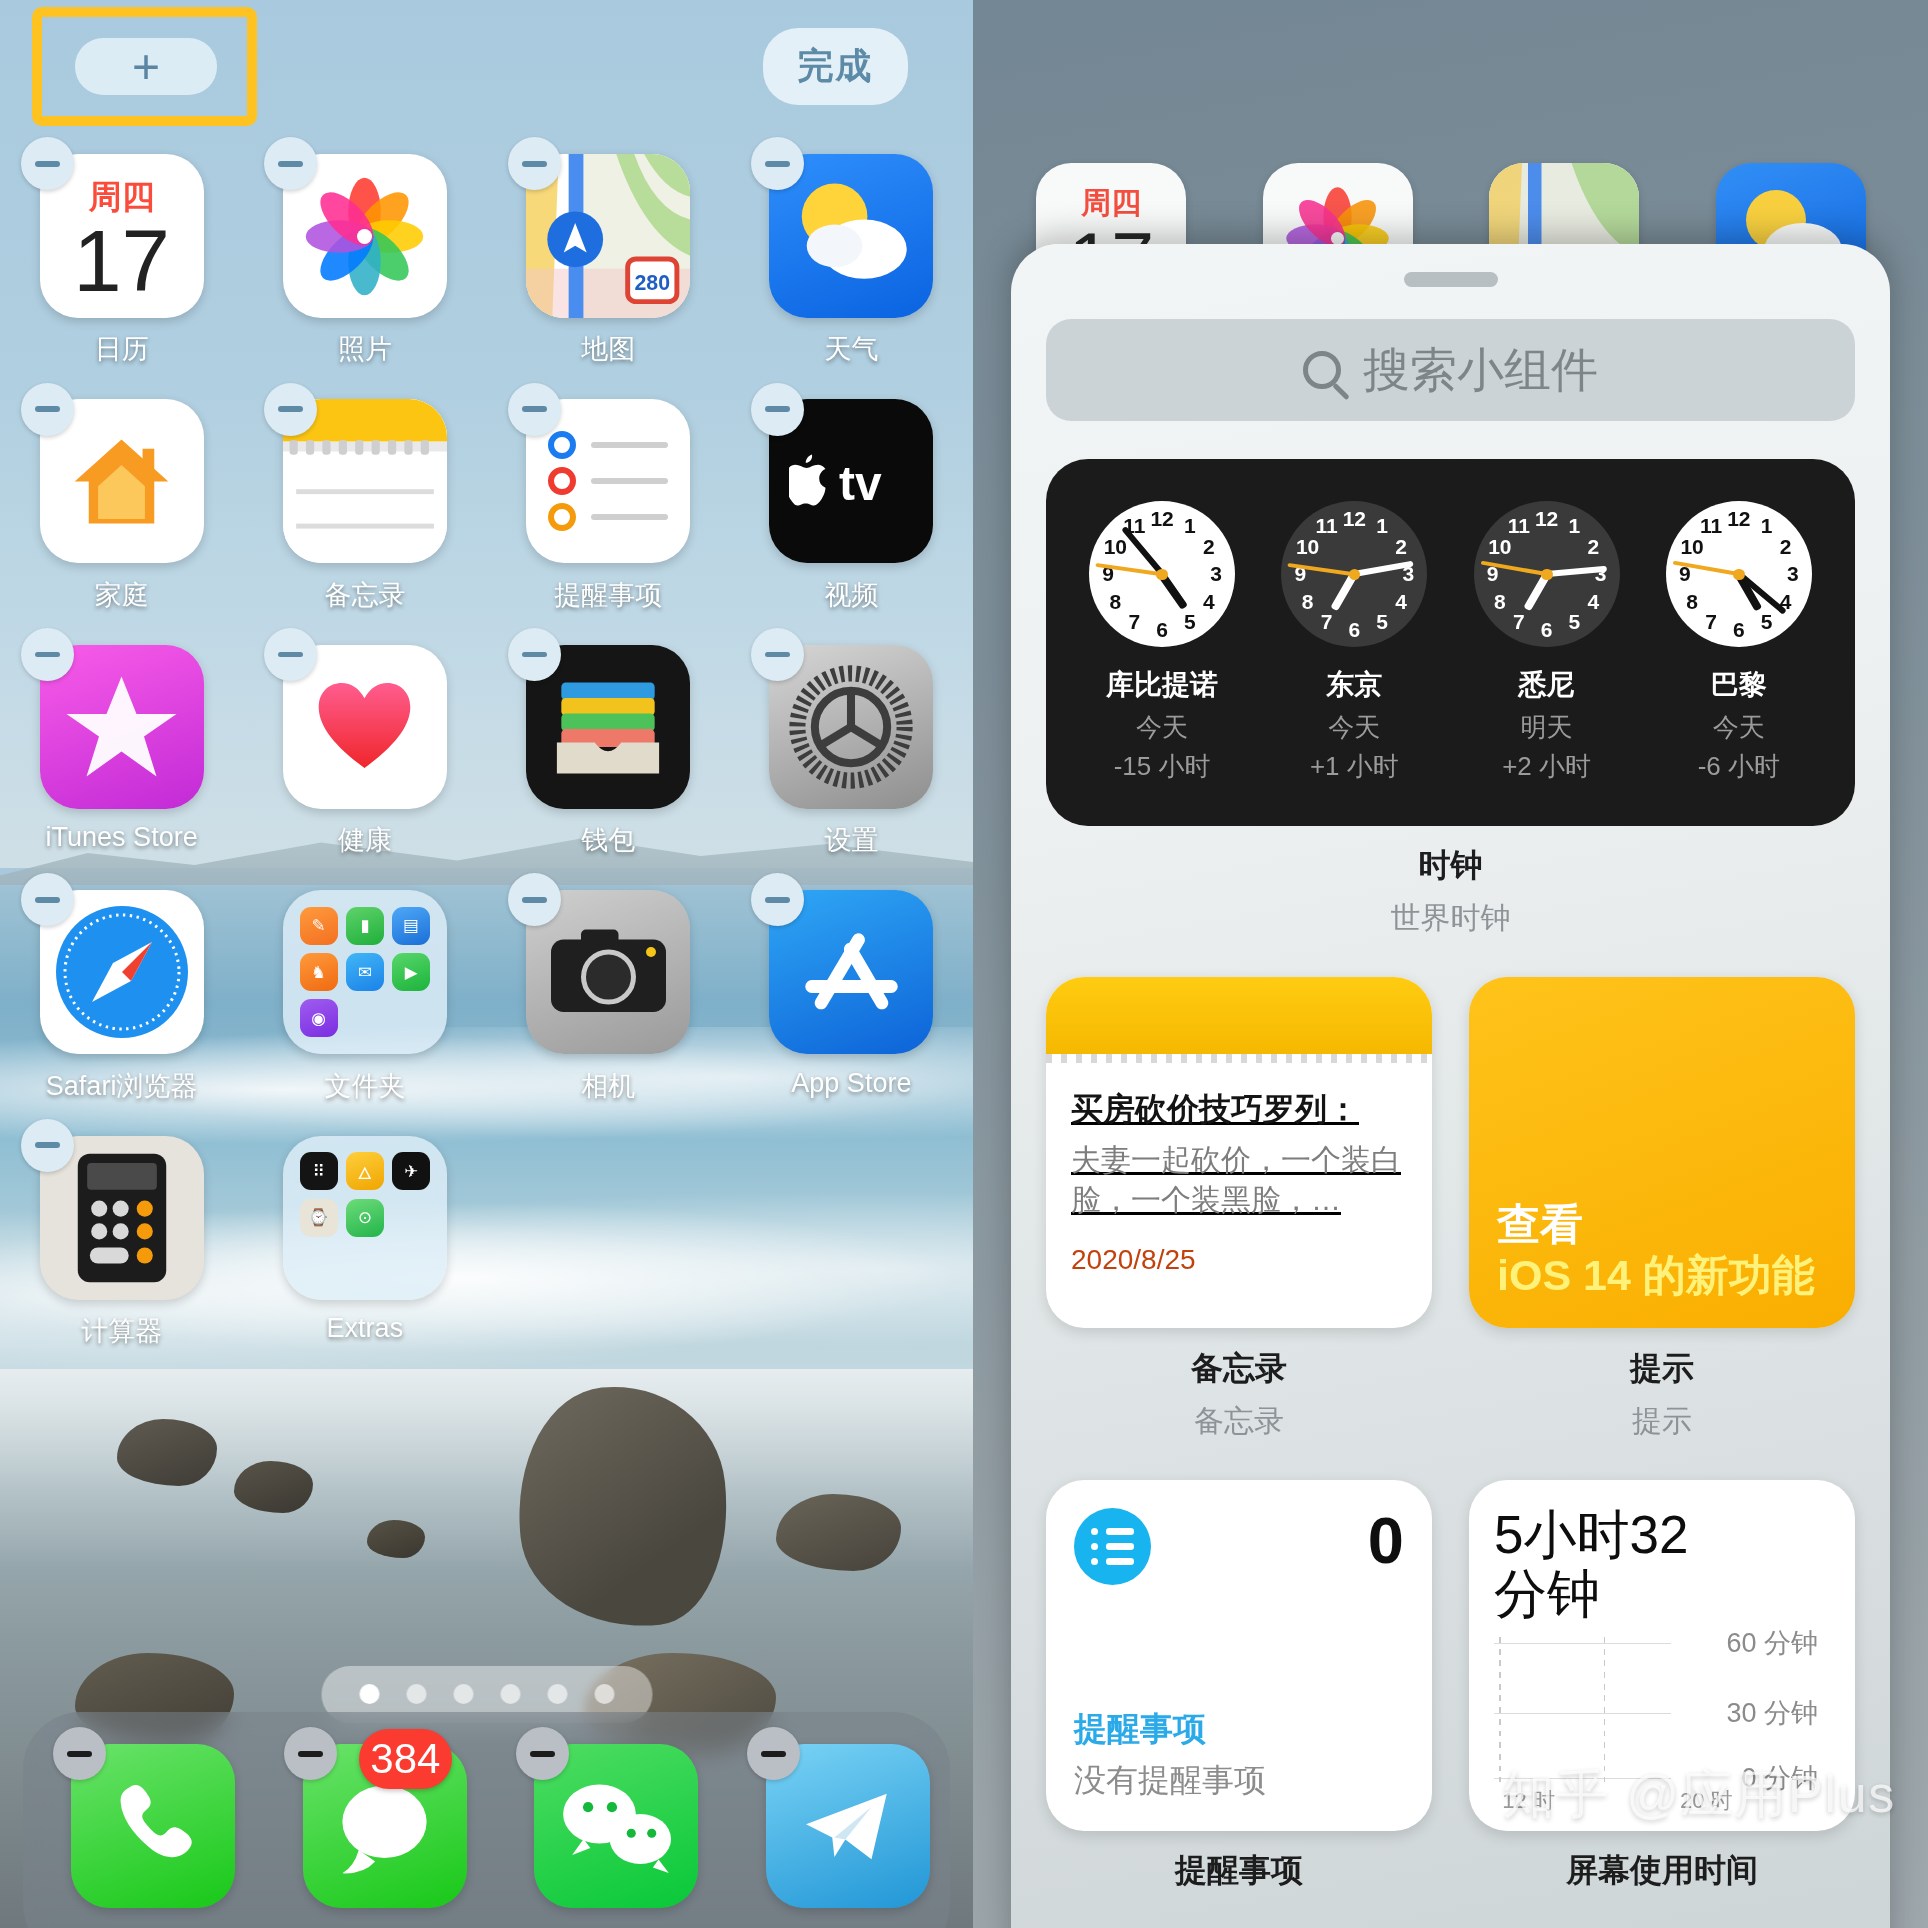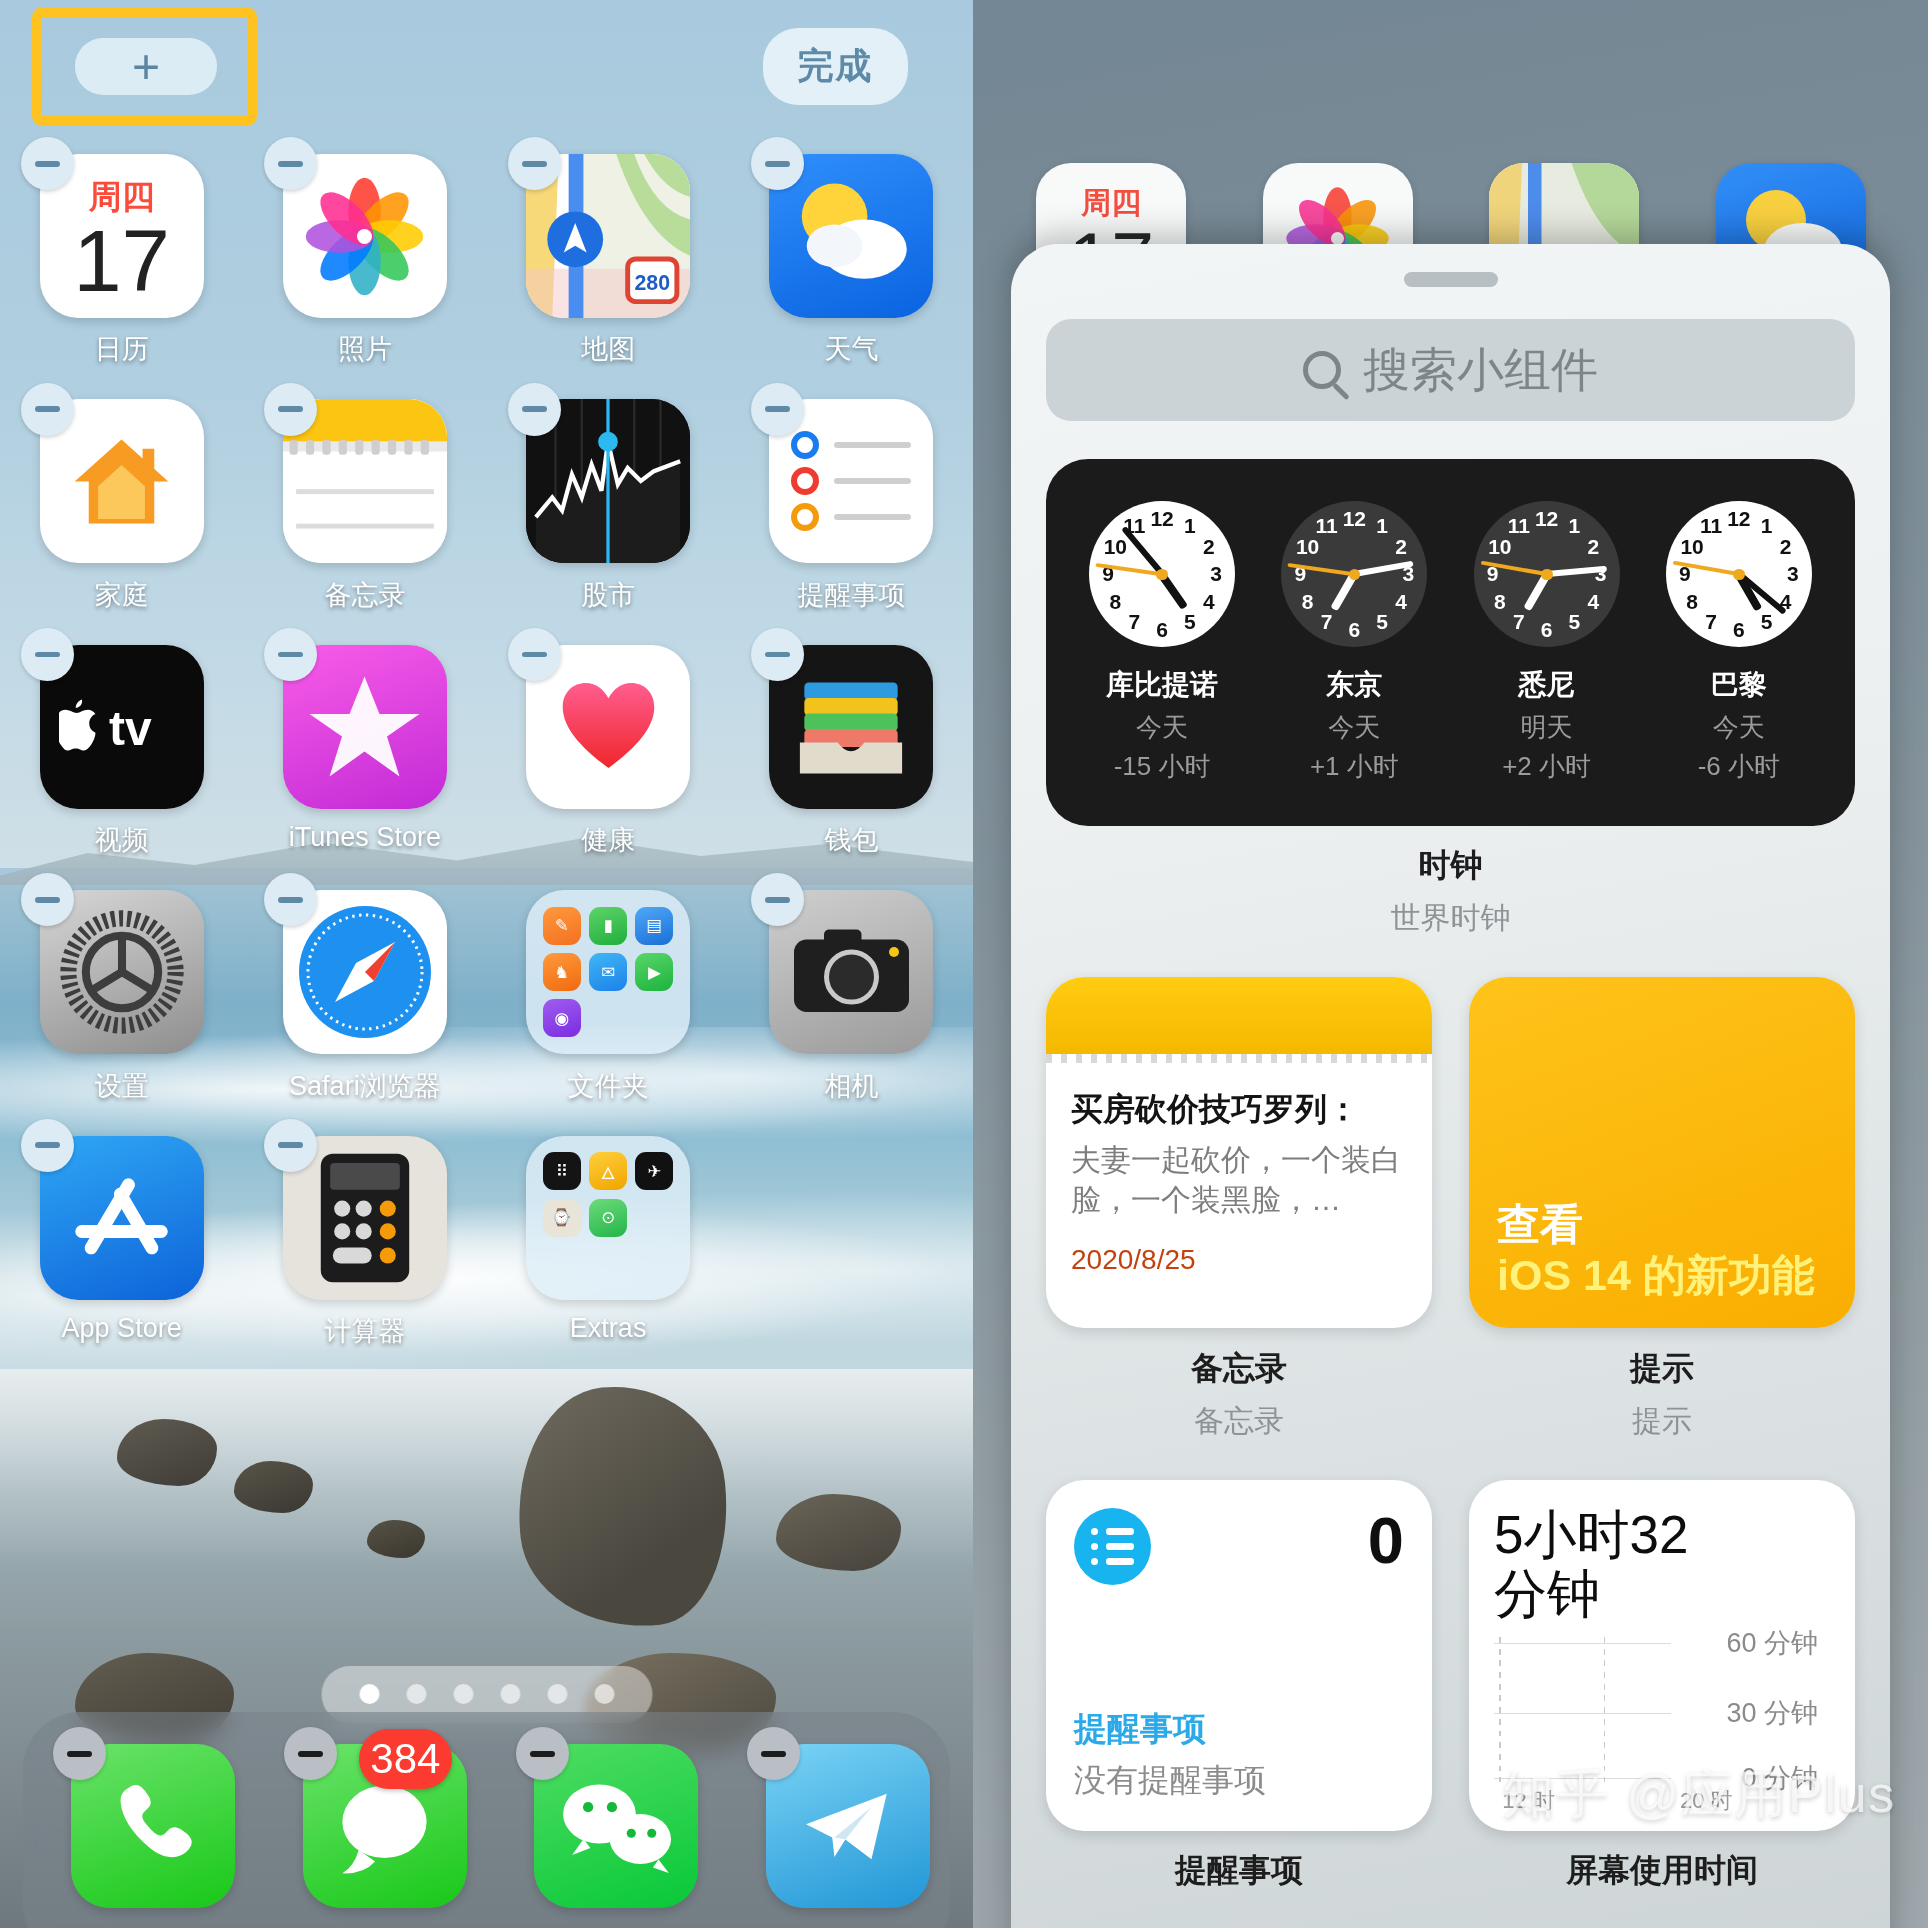--- a/index.html
+++ b/index.html
@@ -214,21 +214,21 @@
   .w-sub { margin-top:10px; font-size:30px; color:#8d9396; }
 
   .w-row { display:flex; gap:37px; margin-top:38px; }
   .w-col { flex:1; display:flex; flex-direction:column; }
   .card { border-radius:38px; overflow:hidden; height:351px; box-shadow:0 4.2px 13.4px rgba(0,0,0,.13); }
 
   
   .c-notes { background:#fff; }
   .notes-top { height:77px; background:linear-gradient(180deg,#ffcc11,#f5b800); }
   .notes-perf { height:8.3px; background:repeating-linear-gradient(90deg,#d8d8d8 0 5.8px,transparent 5.8px 15px); }
-  .notes-body { padding:25px 25px 0; }
+  .notes-body { padding:25px 25px 0;text-decoration:underline; }
   .notes-h { font-size:32px; font-weight:700; color:#141414; }
   .notes-p { margin-top:8.3px; font-size:30px; color:#7d7d7d; line-height:1.32; }
   .notes-date { padding:0 25px; margin-top:25px; font-size:28px; color:#c2410c; }
 
   
   .c-tips { background:linear-gradient(160deg,#ffc31a,#f9ae00); padding:28px; display:flex; flex-direction:column; justify-content:flex-end; }
   .tips-1 { font-size:43px; font-weight:700; color:#fff; line-height:1.18; }
   .tips-2 { font-size:43px; font-weight:700; color:#fff27a; line-height:1.18; }
 
   
@@ -403,41 +403,20 @@
                 <rect x="84" y="25" width="5" height="9" rx="2"></rect>
               </g>
               <rect x="8" y="55" width="84" height="3" fill="#dcdcdc"></rect>
               <rect x="8" y="76" width="84" height="3" fill="#dcdcdc"></rect>
             </svg>
           </div>
         </div>
         <div class="app-label">备忘录</div>
       </div>
 
-      <div class="app">
-        <div class="icon-wrap">
-          <div class="minus"></div>
-          <div class="icon ic-stocks">
-            <svg width="164" height="164" viewBox="0 0 100 100">
-              <rect width="100" height="100" fill="#111"></rect>
-              <g stroke="#2a2a2a" stroke-width="1.4">
-                <line x1="18" y1="0" x2="18" y2="100"></line>
-                  <line x1="34" y1="0" x2="34" y2="100"></line>
-                <line x1="66" y1="0" x2="66" y2="100"></line>
-                  <line x1="82" y1="0" x2="82" y2="100"></line>
-              </g>
-              <path d="M6 72 L16 60 L22 68 L28 46 L34 60 L40 40 L46 56 L50 26 L56 52 L62 42 L70 50 L78 44 L94 38 V100 H6Z" fill="#1c1c1c"></path>
-              <path d="M6 72 L16 60 L22 68 L28 46 L34 60 L40 40 L46 56 L50 26 L56 52 L62 42 L70 50 L78 44 L94 38" fill="none" stroke="#fff" stroke-width="2.6"></path>
-              <line x1="50" y1="0" x2="50" y2="100" stroke="#2bb9f0" stroke-width="2"></line>
-              <circle cx="50" cy="26" r="6" fill="#2bb9f0"></circle>
-            </svg>
-          </div>
-        </div>
-        <div class="app-label">股市</div>
-      </div>
 
       <div class="app">
         <div class="icon-wrap">
           <div class="minus"></div>
           <div class="icon ic-rem">
             <div style="display:flex;align-items:center;gap:15px;">
               <span style="width:28px;height:28px;border-radius:50%;border:6.7px solid #1b7cf0;"></span>
               <span style="flex:1;height:5.8px;background:#cfcfcf;border-radius:3.3px;"></span>
             </div>
             <div style="display:flex;align-items:center;gap:15px;">

